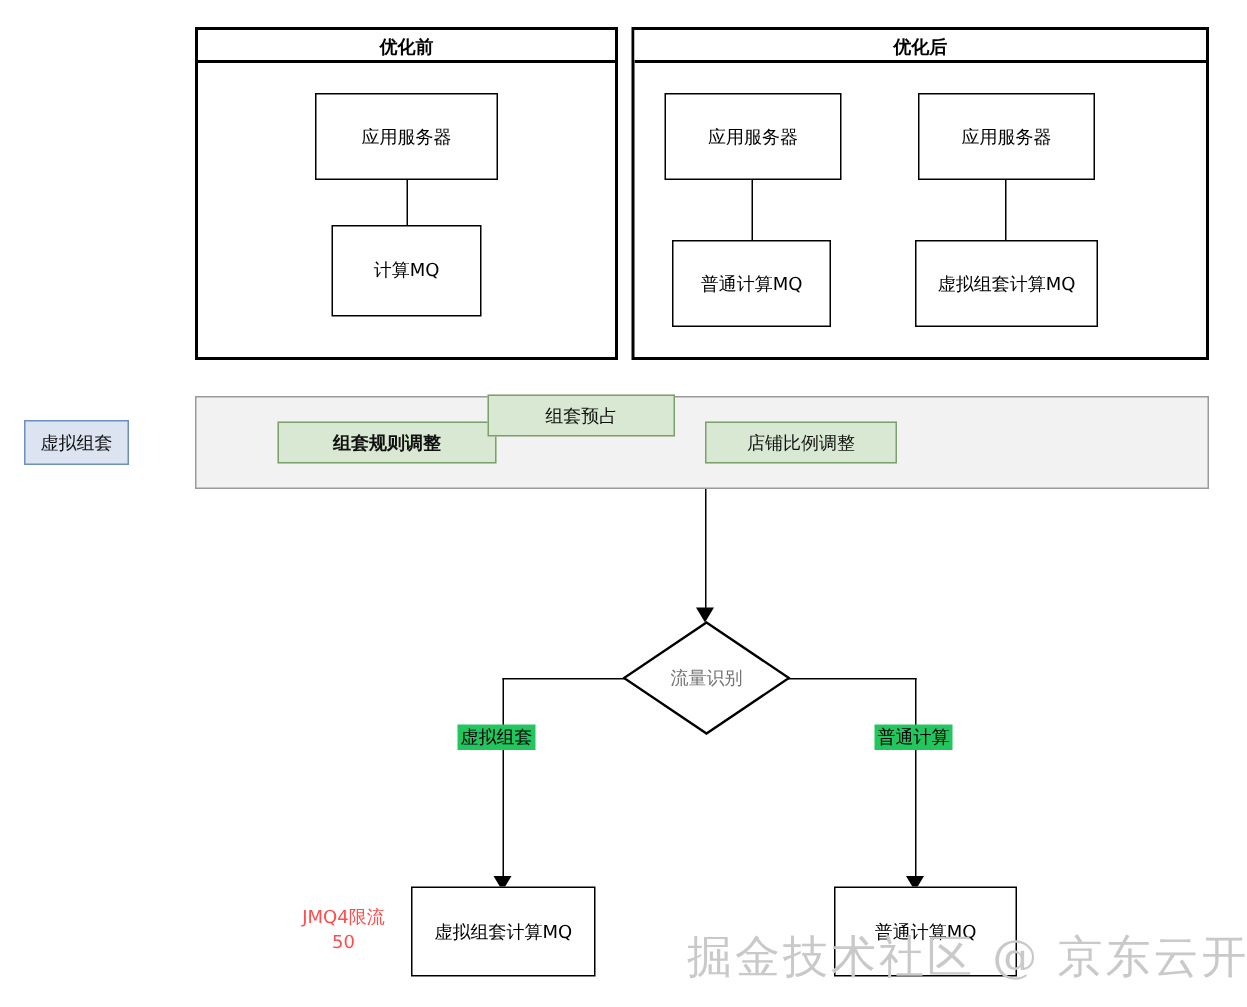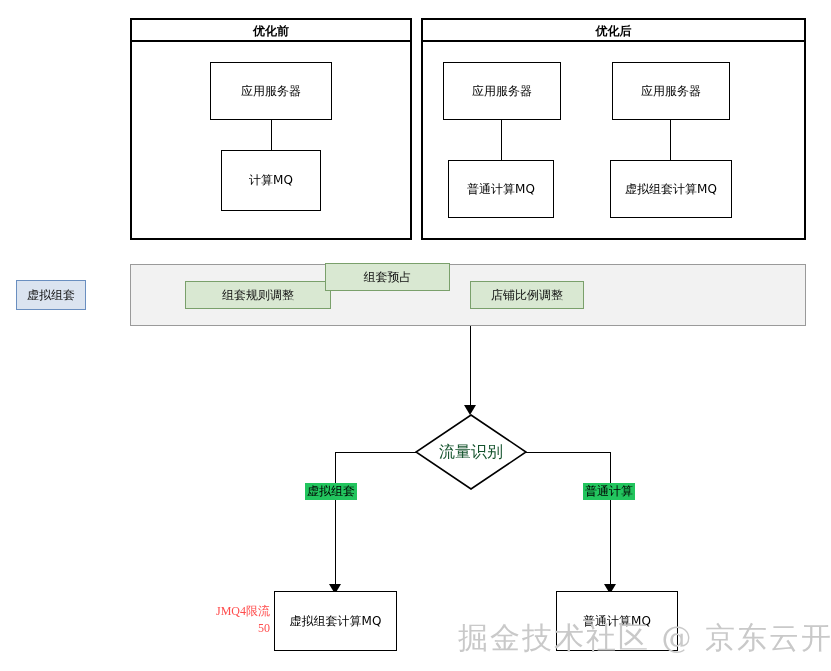--- a/index.html
+++ b/index.html
@@ -113,41 +113,40 @@
   }
   .diamond-label {
     position: absolute;
     left: 0;
     top: 0;
     width: 100%;
     height: 100%;
     display: flex;
     align-items: center;
     justify-content: center;
-    font-size: 16px;
-    color: #14532d;
+    font-size: 12px;
+    color: #737373;
   }
   
   .edge-label {
     position: absolute;
     font-size: 12px;
     color: #000000;
     white-space: nowrap;
     background: #22c55e;
     padding: 0 2px;
   }
   
   .red-note {
     position: absolute;
     font-size: 12px;
     color: #ff4d4d;
-    text-align: right;
+    text-align: center;
     line-height: 17px;
     white-space: pre-line;
-    font-family: Liberation Serif, serif;
   }
   
   .watermark {
     position: absolute;
     font-size: 30px;
     color: #c9c9c9;
     white-space: nowrap;
     letter-spacing: 2px;
     font-family: "DejaVu Serif", "Liberation Serif", serif;
   }
@@ -187,27 +186,27 @@
   <div class="node" style="left:610px; top:160px; width:122px; height:58px;">
     <span>虚拟组套计算MQ</span>
   </div>
 
   <div class="blue-chip" style="left:16px; top:280px; width:70px; height:30px;">
     <span>虚拟组套</span>
   </div>
 
   <div class="gray-band" style="left:130px; top:264px; width:676px; height:62px;"></div>
 
-  <div class="green-chip" style="left:185px; top:281px; width:146px; height:28px;">
+  <div class="green-chip" style="left:185px; top:281px; width:146px; height:28px;font-weight:bold;">
     <span>组套规则调整</span>
   </div>
   <div class="green-chip" style="left:325px; top:263px; width:125px; height:28px;">
     <span>组套预占</span>
   </div>
-  <div class="green-chip" style="left:470px; top:281px; width:114px; height:28px;">
+  <div class="green-chip" style="left:470px; top:281px; width:128px; height:28px;">
     <span>店铺比例调整</span>
   </div>
 
   <div class="vline" style="left:470px; top:326px; height:82px;"></div>
   <div class="arrowhead" style="left:464px; top:405px;"></div>
 
   <div class="diamond-wrap" style="left:415px; top:414px; width:112px; height:76px;">
     <svg class="diamond-shape" viewBox="0 0 112 76" preserveAspectRatio="none">
       <polygon points="56,1 111,38 56,75 1,38" fill="#ffffff" stroke="#000000" stroke-width="1.6"></polygon>
     </svg>

